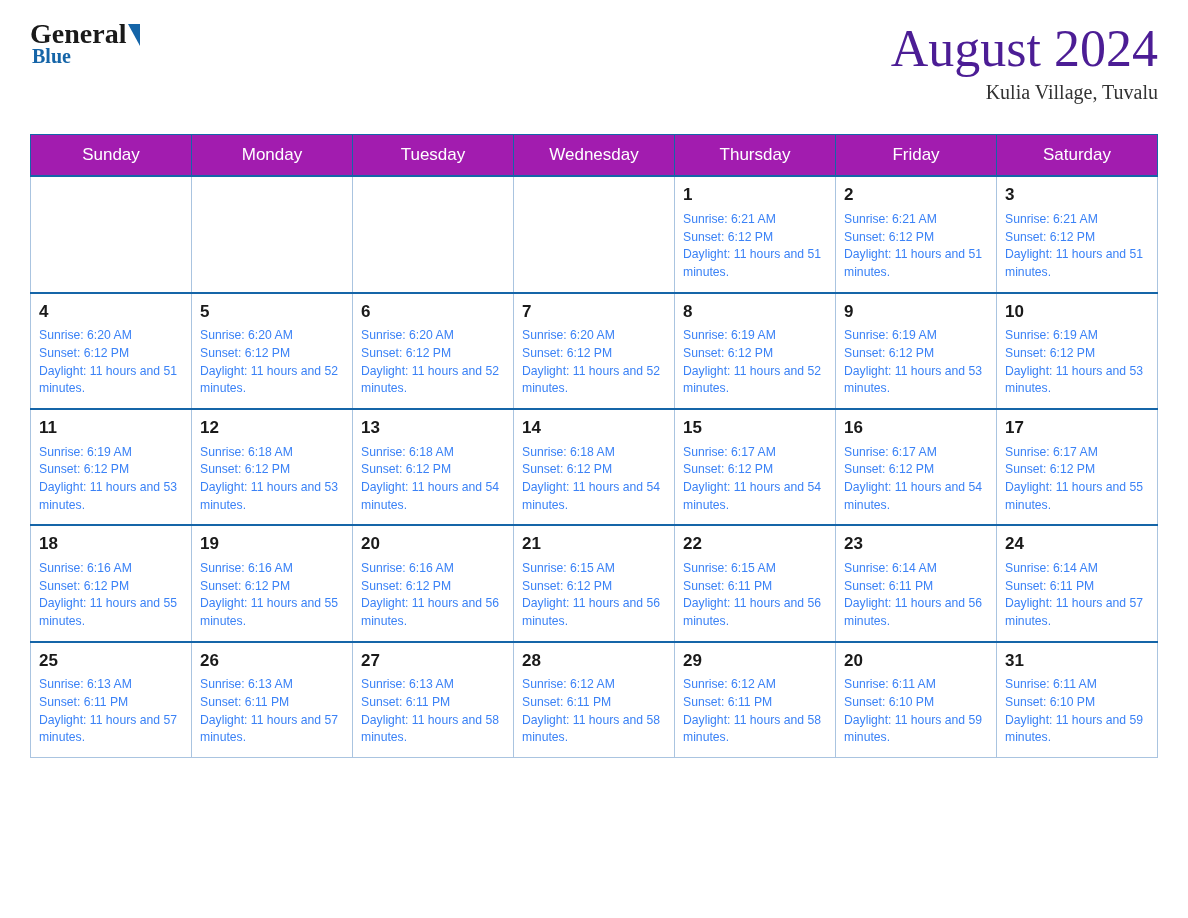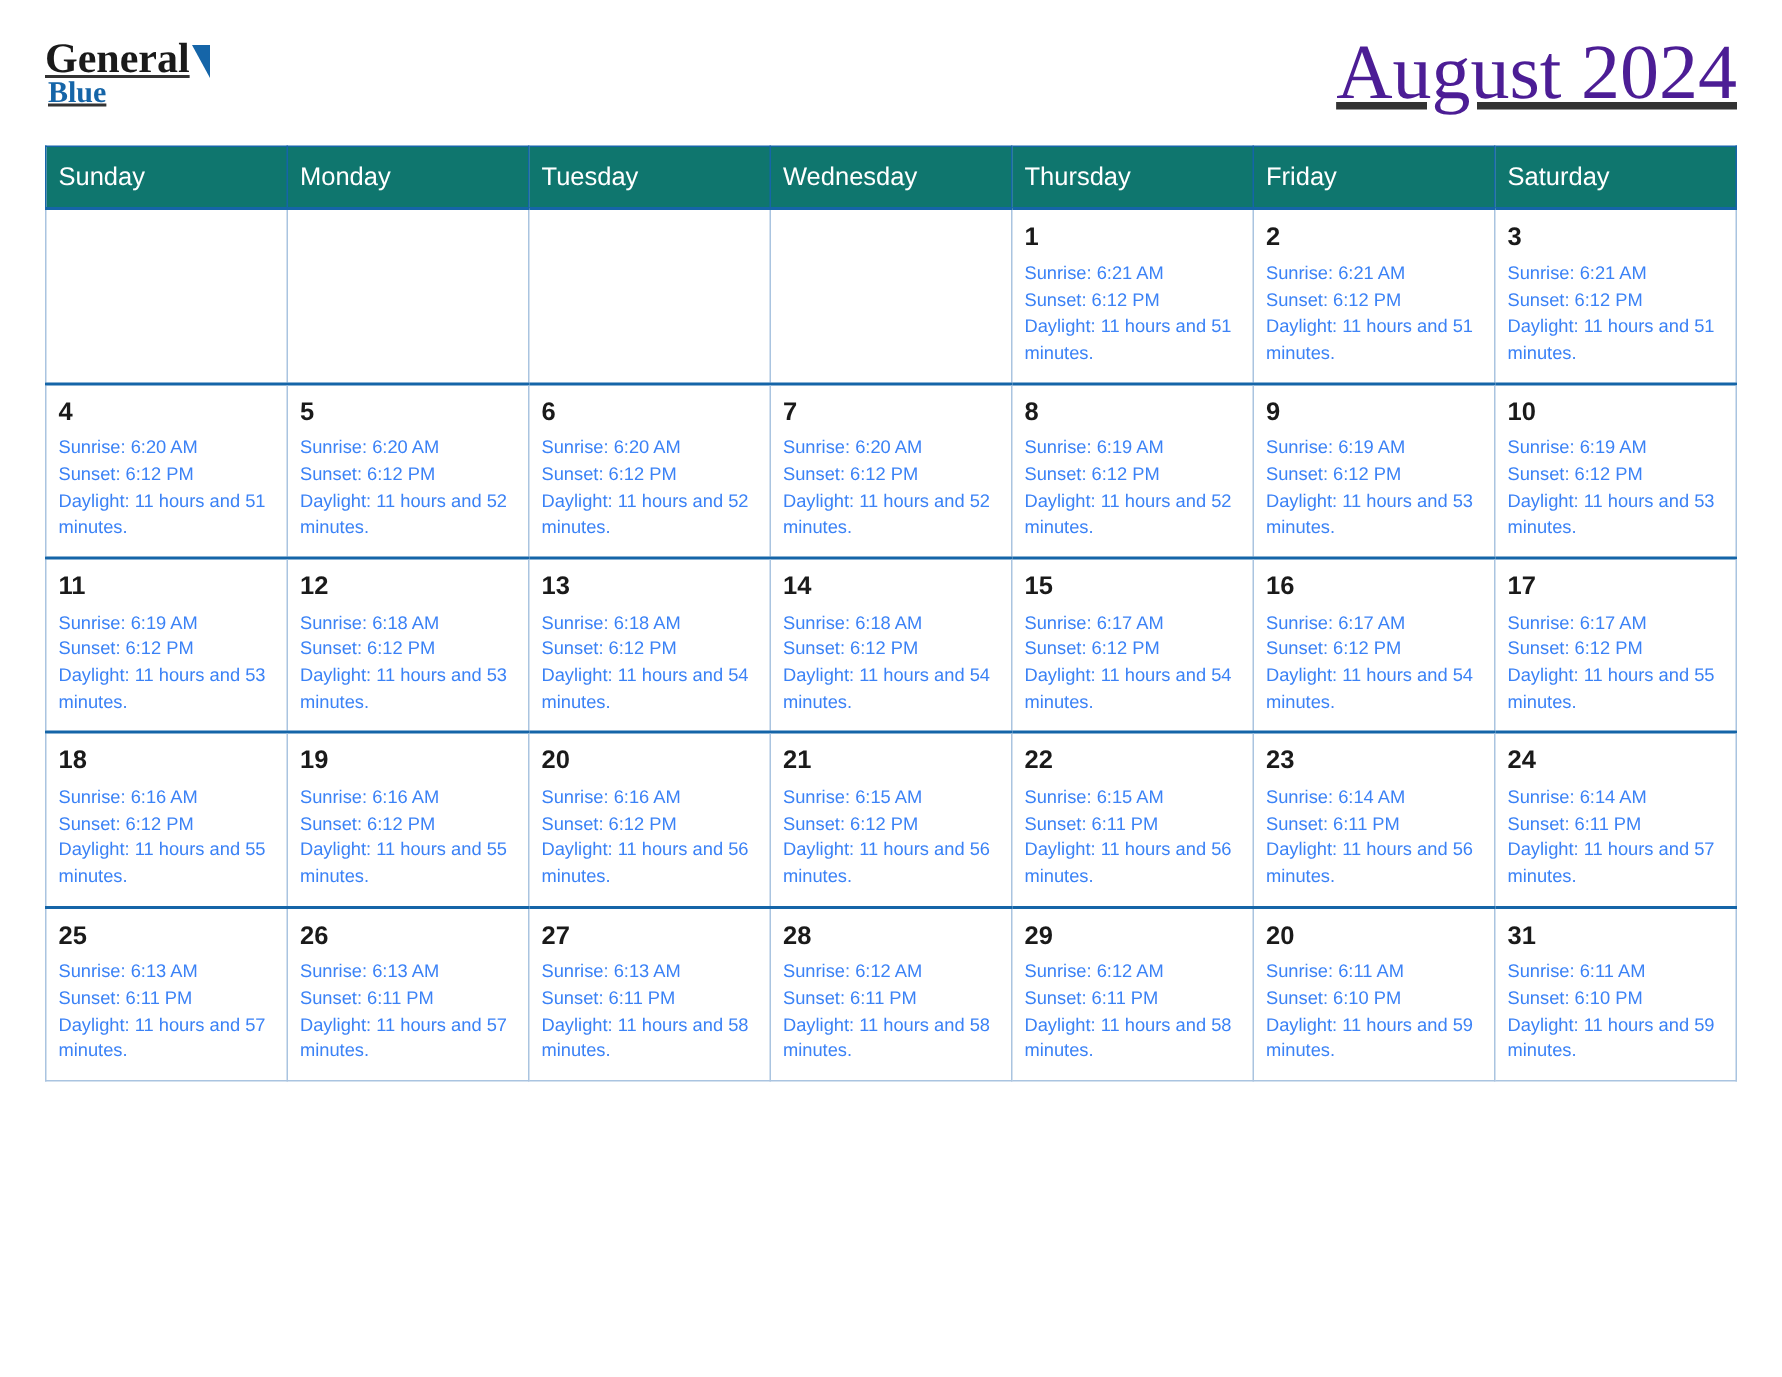--- a/index.html
+++ b/index.html
@@ -7,23 +7,22 @@
       font-family: Arial, Helvetica, sans-serif;
       background: #fff;
       color: #333;
       width: 1188px;
       min-height: 918px;
       padding: 20px 30px 30px 30px;
     }
     .header {
       display: flex;
       justify-content: space-between;
-      align-items: center;
-      margin-bottom: 20px;
-      text-decoration: underline;
+      align-items: flex-start;
+      margin-bottom: 30px;
     }
     .logo {
       display: flex;
       flex-direction: column;
       line-height: 1;
     }
     .logo-top {
       display: flex;
       align-items: center;
     }
@@ -64,26 +63,26 @@
       color: #333;
       font-family: Georgia, serif;
       margin-top: 4px;
     }
     .calendar {
       width: 100%;
       border-collapse: collapse;
       border: 1px solid #1565a8;
     }
     .calendar th {
-      background: #0f766e;
+      background: #a21caf;
       color: #fff;
       font-size: 17px;
       font-weight: normal;
       padding: 10px 8px;
-      text-align: left;
+      text-align: center;
       border: 1px solid #1565a8;
       margin-left: 24px;
     }
     .calendar td {
       vertical-align: top;
       padding: 6px 8px 10px 8px;
       font-size: 12.5px;
       border: 1px solid #aac4e0;
       width: 14.28%;
       min-height: 90px;
@@ -114,20 +113,21 @@
 <div class="header">
   <div class="logo">
     <div class="logo-top">
       <span class="logo-general">General</span>
       <div class="logo-triangle"></div>
     </div>
     <span class="logo-blue">Blue</span>
   </div>
   <div class="title-block">
     <div class="month-title">August 2024</div>
+    <div class="location">Kulia Village, Tuvalu</div>
   </div>
 </div>
 
 <table class="calendar">
   <thead>
     <tr>
     <th>Sunday</th>
         <th>Monday</th>
         <th>Tuesday</th>
         <th>Wednesday</th>

